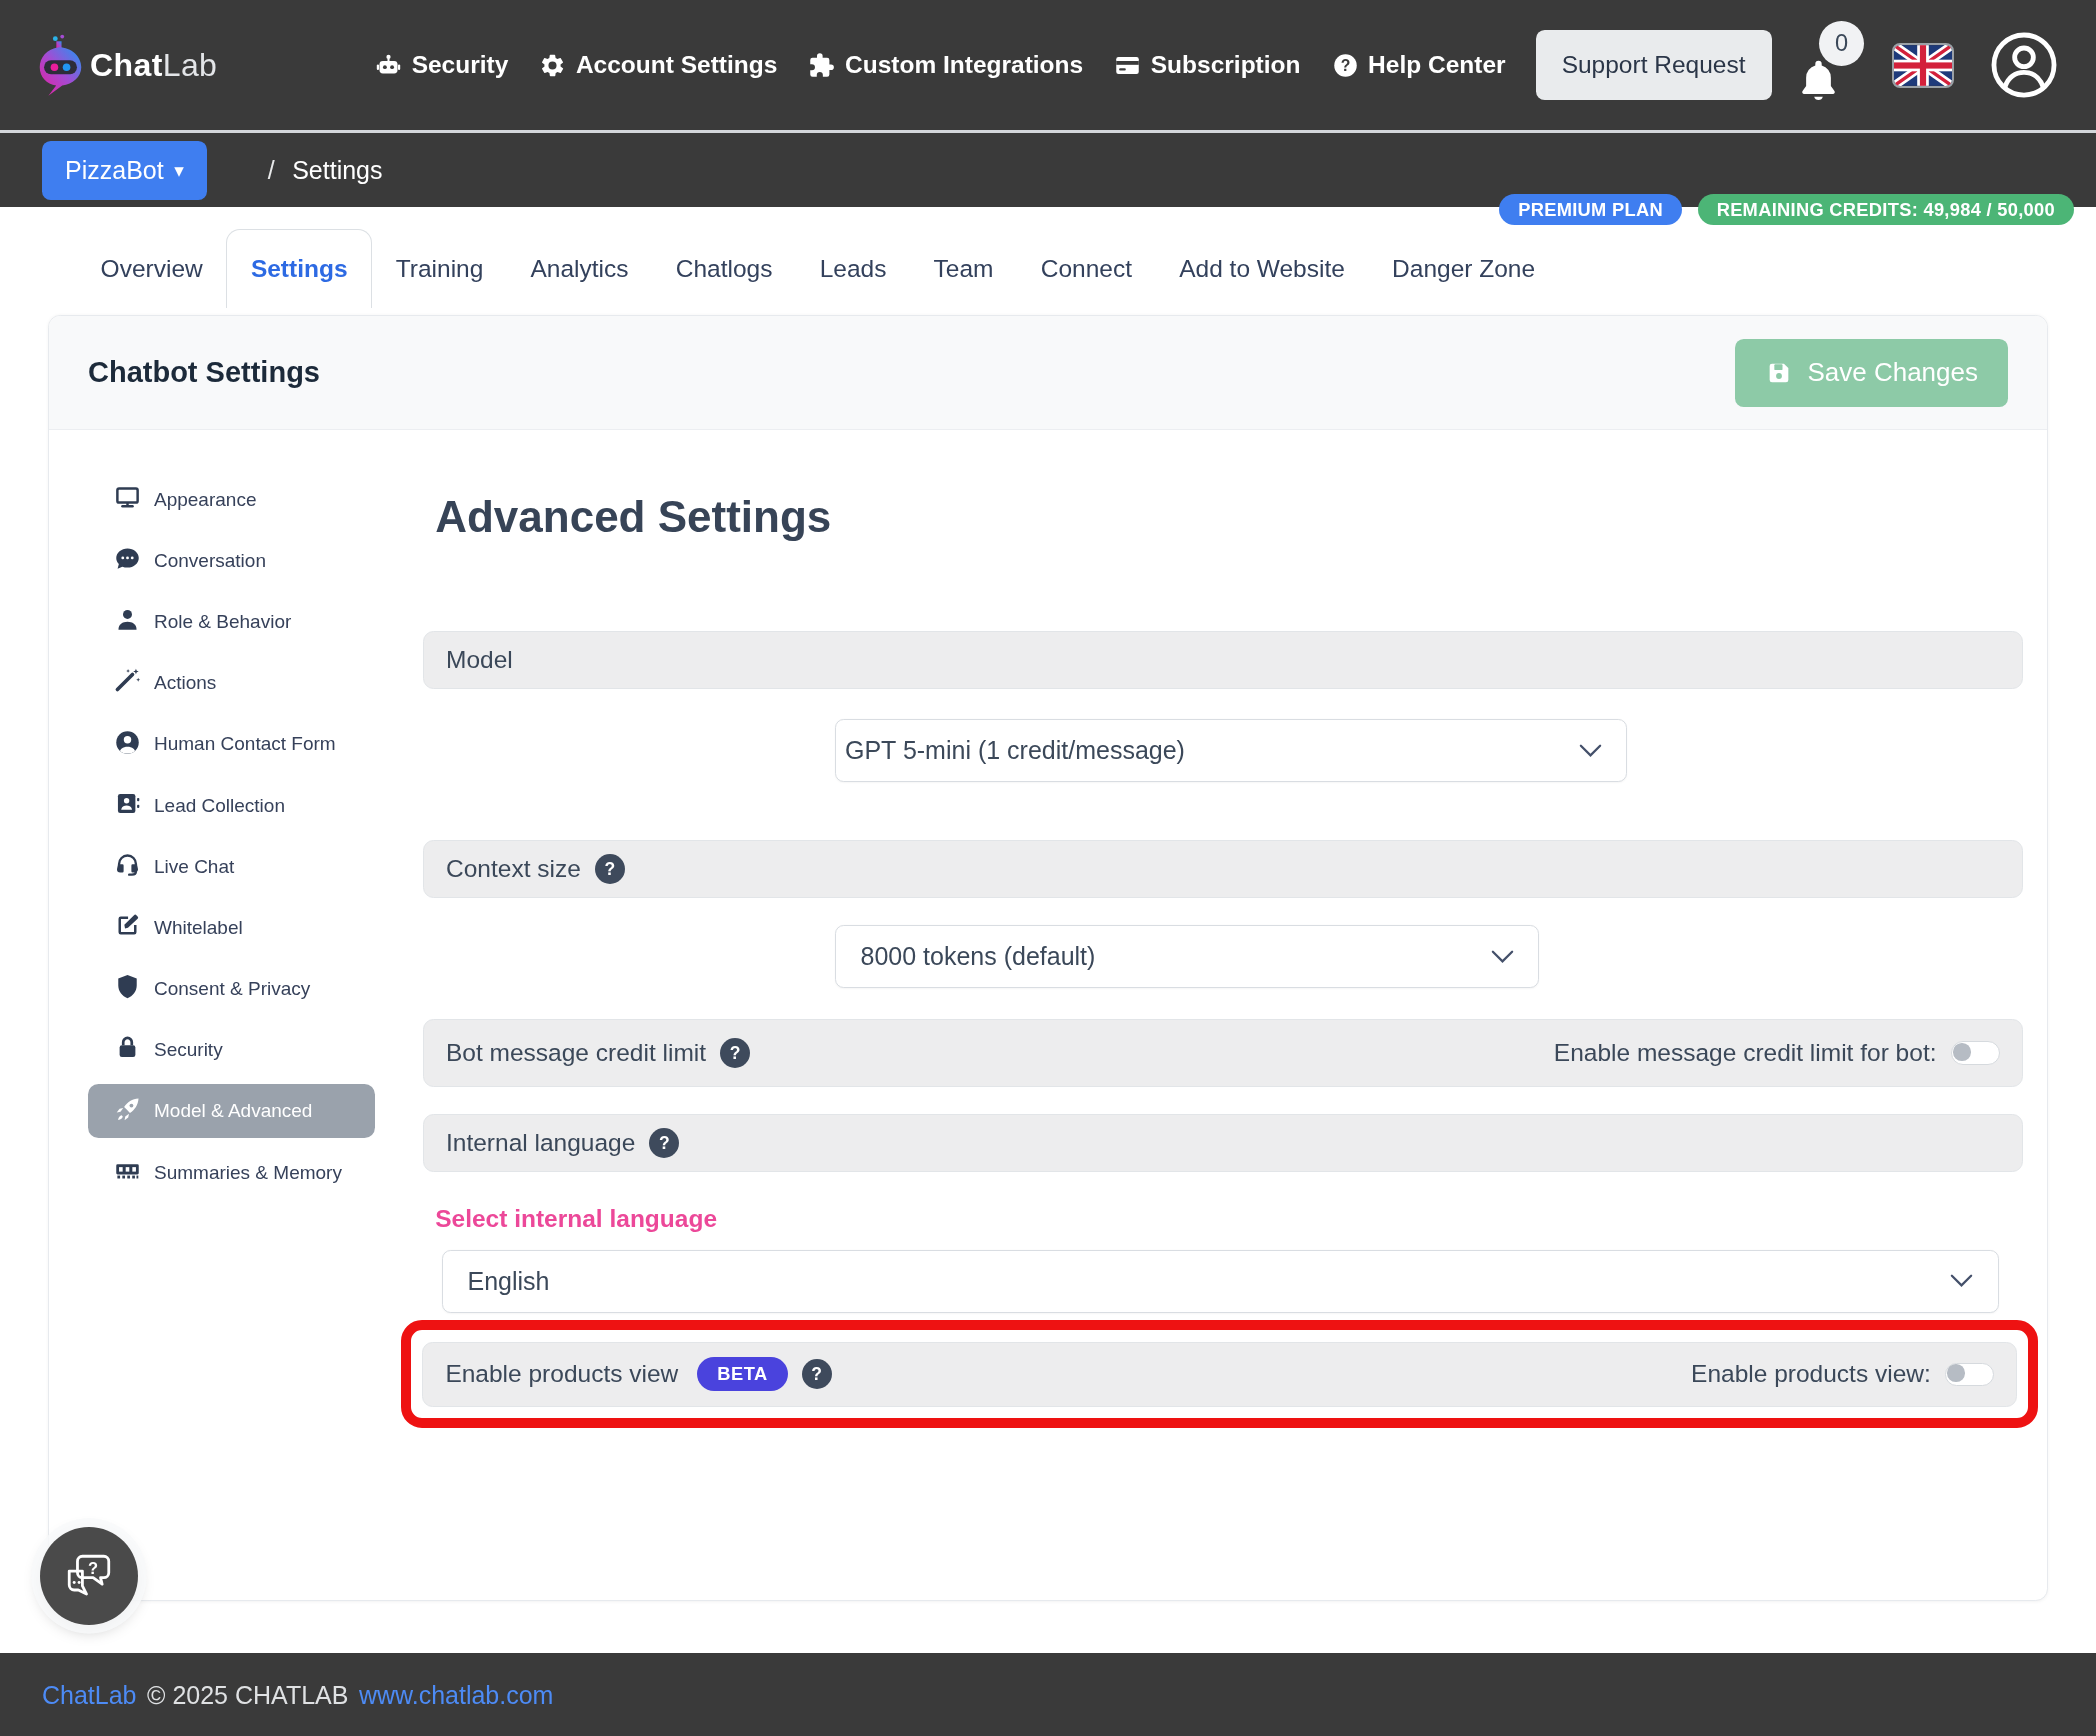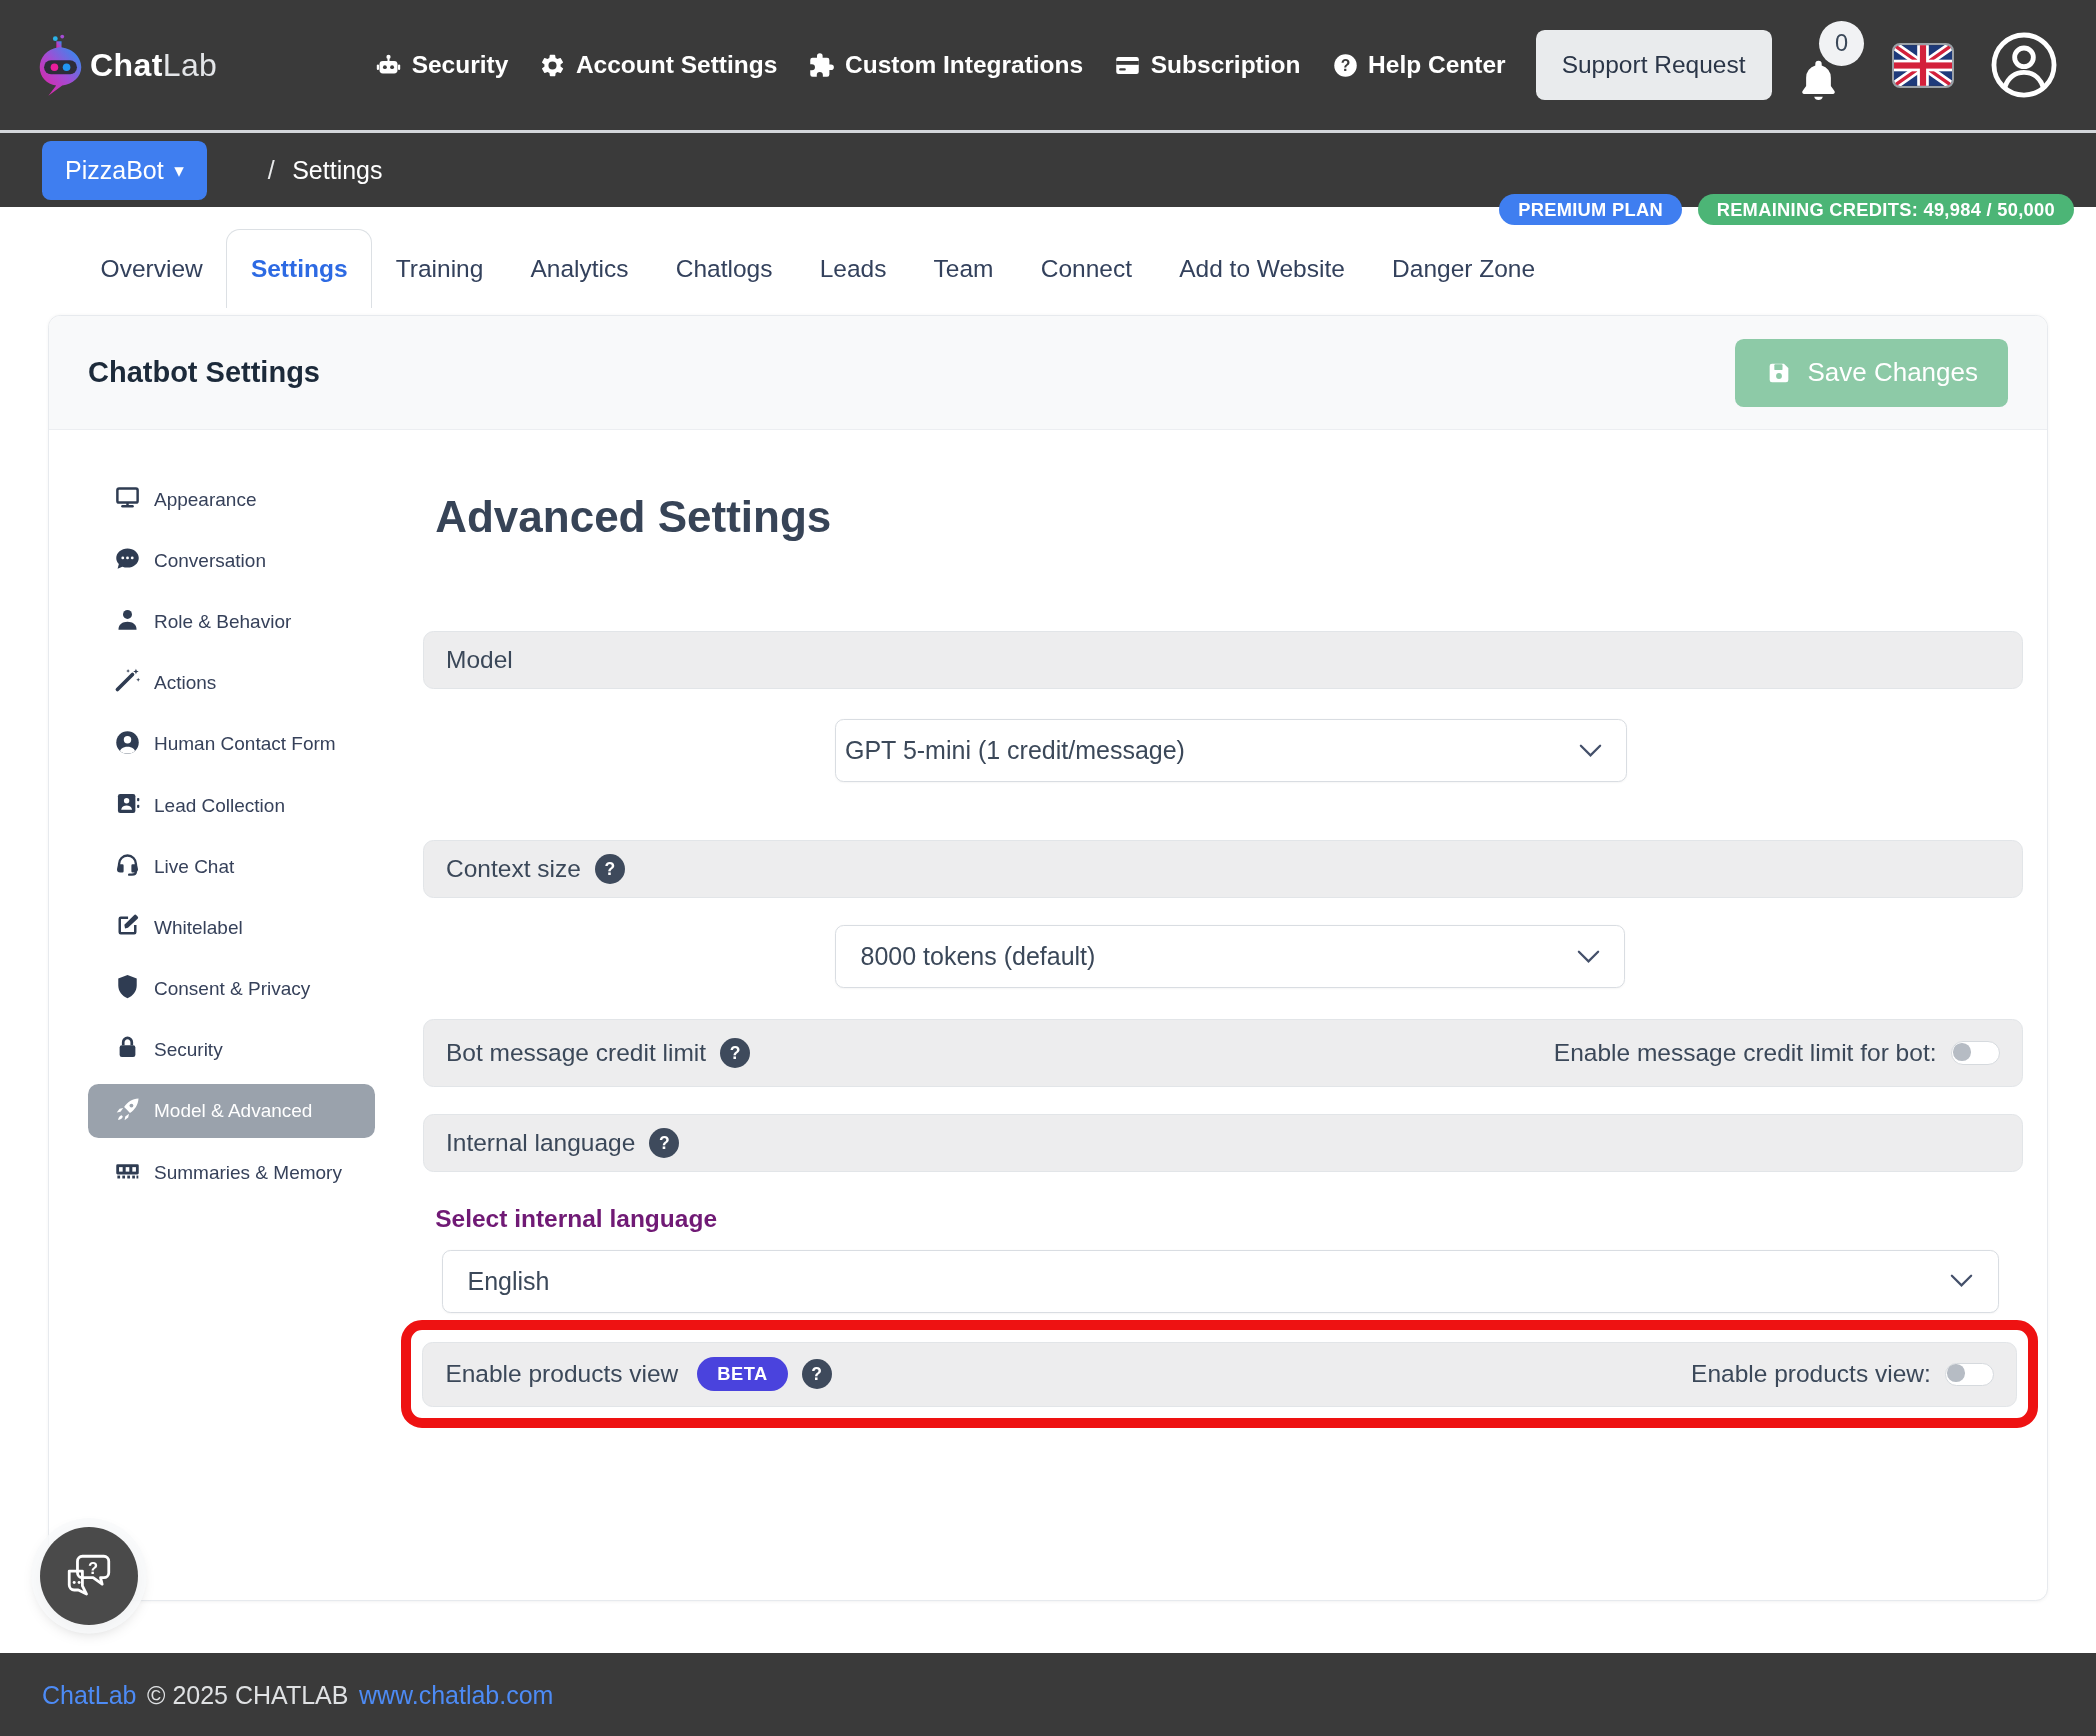--- a/index.html
+++ b/index.html
@@ -84,28 +84,28 @@
     display:flex; align-items:center; padding:0 22px; font-size:24.5px; color:#3b4859; }
   .field-bar.tall { height:68px; }
   .help { width:30px; height:30px; border-radius:50%; background:#3e4a5c; color:#fff;
     font-size:17.5px; font-weight:700; display:inline-flex; align-items:center;
     justify-content:center; margin-left:14px; flex-shrink:0; cursor:pointer; }
   .select { height:63px; background:#fff; border:1.7px solid #d9dde2; border-radius:8.7px;
     display:flex; align-items:center; padding:0 24.5px; font-size:25px; color:#3b4859;
     cursor:pointer; box-shadow:0 0.9px 1.7px rgba(0,0,0,.04); }
   .select .chev { margin-left:auto; width:23px; height:14px; }
   .select.model { width:792px; margin:30px 0 58px 412px;padding-left:9px; }
-  .select.context { width:790px; margin:27px 0 31px 412px;gap:37px; }
+  .select.context { width:704px; margin:27px 0 31px 412px;gap:37px; }
   .select.lang { margin:16.6px 23.6px 0 19px; }
   .bar-right { margin-left:auto; display:flex; align-items:center; gap:14px; font-size:24.5px; }
   .toggle { width:49px; height:23.6px; background:#fff; border:1.7px solid #d6dade;
     border-radius:12.2px; position:relative; cursor:pointer; flex-shrink:0; }
   .toggle .knob { position:absolute; top:0.9px; left:1.7px; width:17.5px; height:17.5px;
     border-radius:50%; background:#b6bcc4; }
-  .sub-label { font-size:24.5px; font-weight:600; color:#701a75; margin:33px 0 0 12.2px; }
+  .sub-label { font-size:24.5px; font-weight:600; color:#ec4899; margin:33px 0 0 12.2px; }
   .highlight-wrap { border:10.5px solid var(--annotation,#ee1212); border-radius:21px;
     padding:11.4px; margin:7.9px -15.7px 0 -22px; }
   .highlight-wrap .field-bar { height:65px; border-radius:10.5px; }
   .beta { background:#4a43dd; color:#fff; font-size:18.3px; font-weight:700;
     letter-spacing:0.5px; padding:6.1px 20px; border-radius:873px; margin-left:19px; }
   
   .chat-float { position:absolute; left:40px; top:1527px; width:98px; height:98px;
     border-radius:50%; background:#4a4a4a; display:flex; align-items:center;
     justify-content:center; cursor:pointer; z-index:50;
     box-shadow:0 0 0 8.7px rgba(248,249,250,.85), 0 5.2px 15.7px rgba(0,0,0,.25); }

